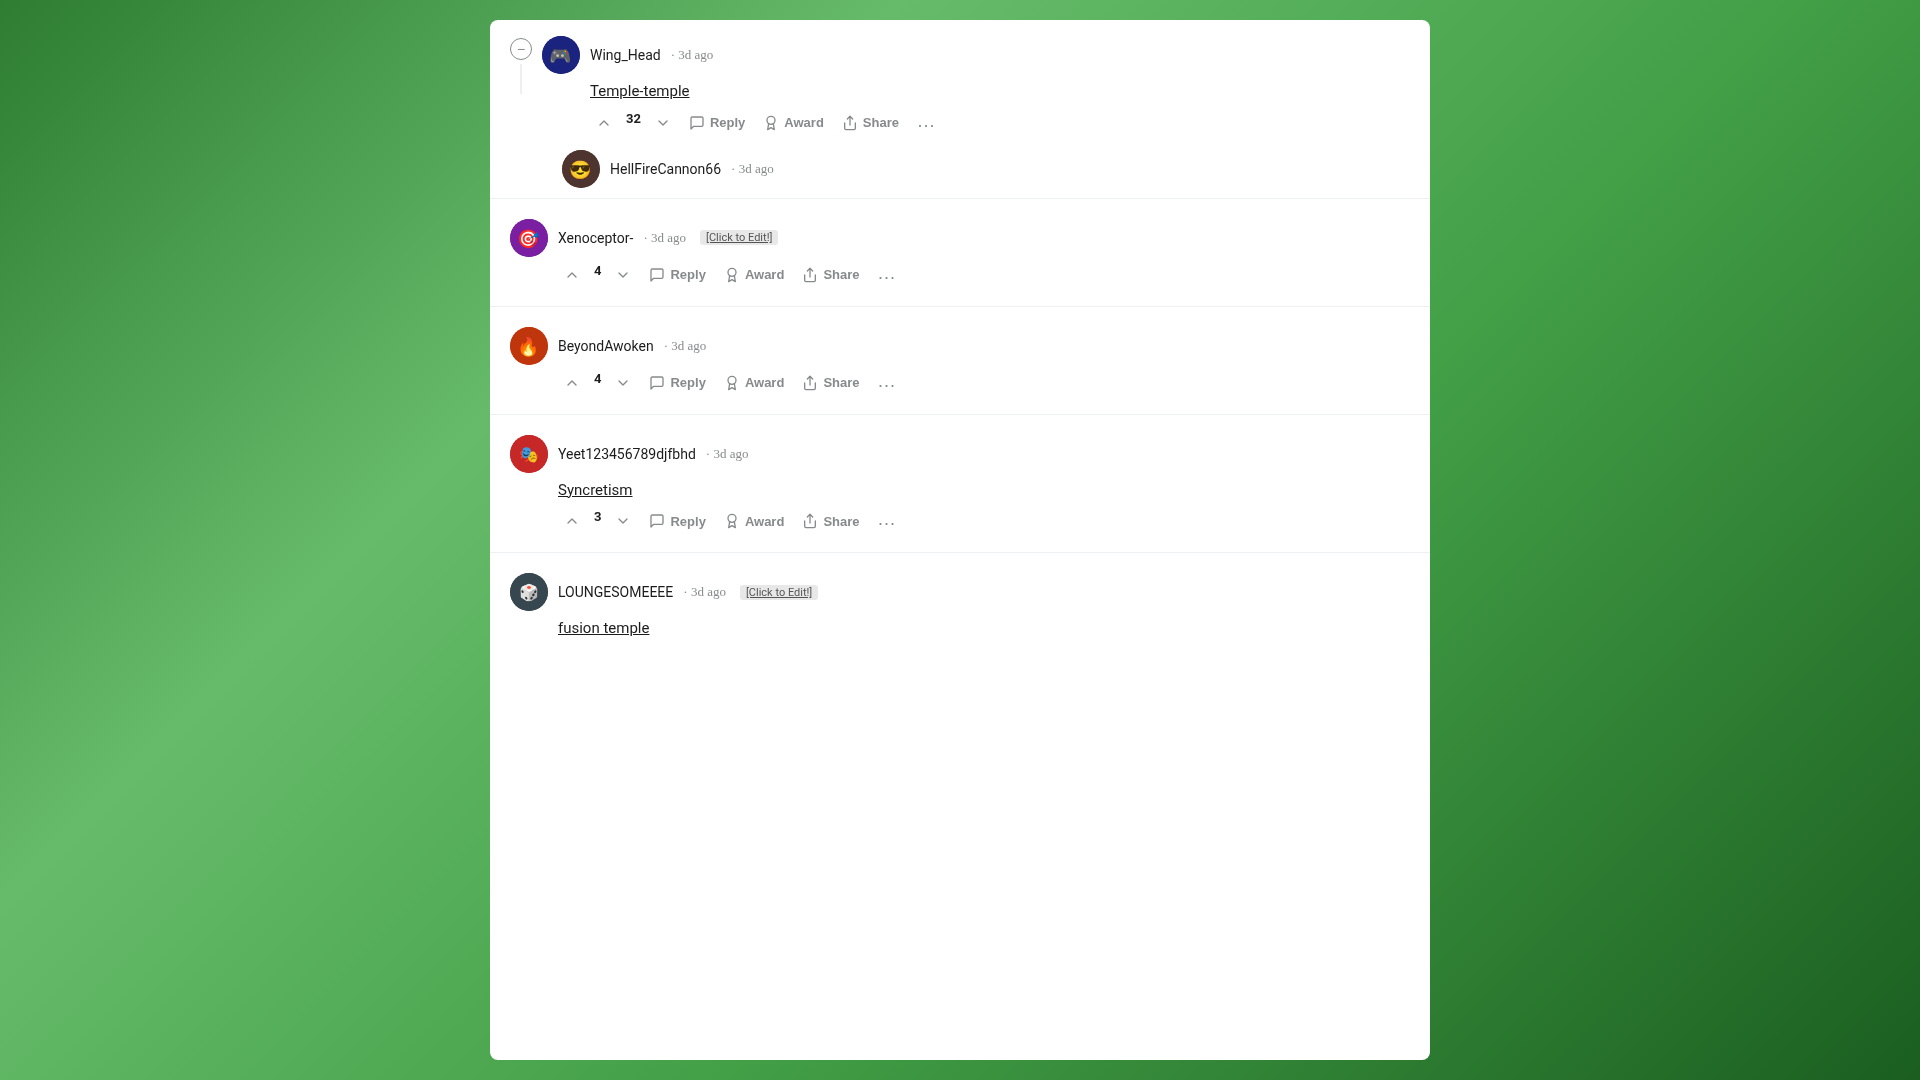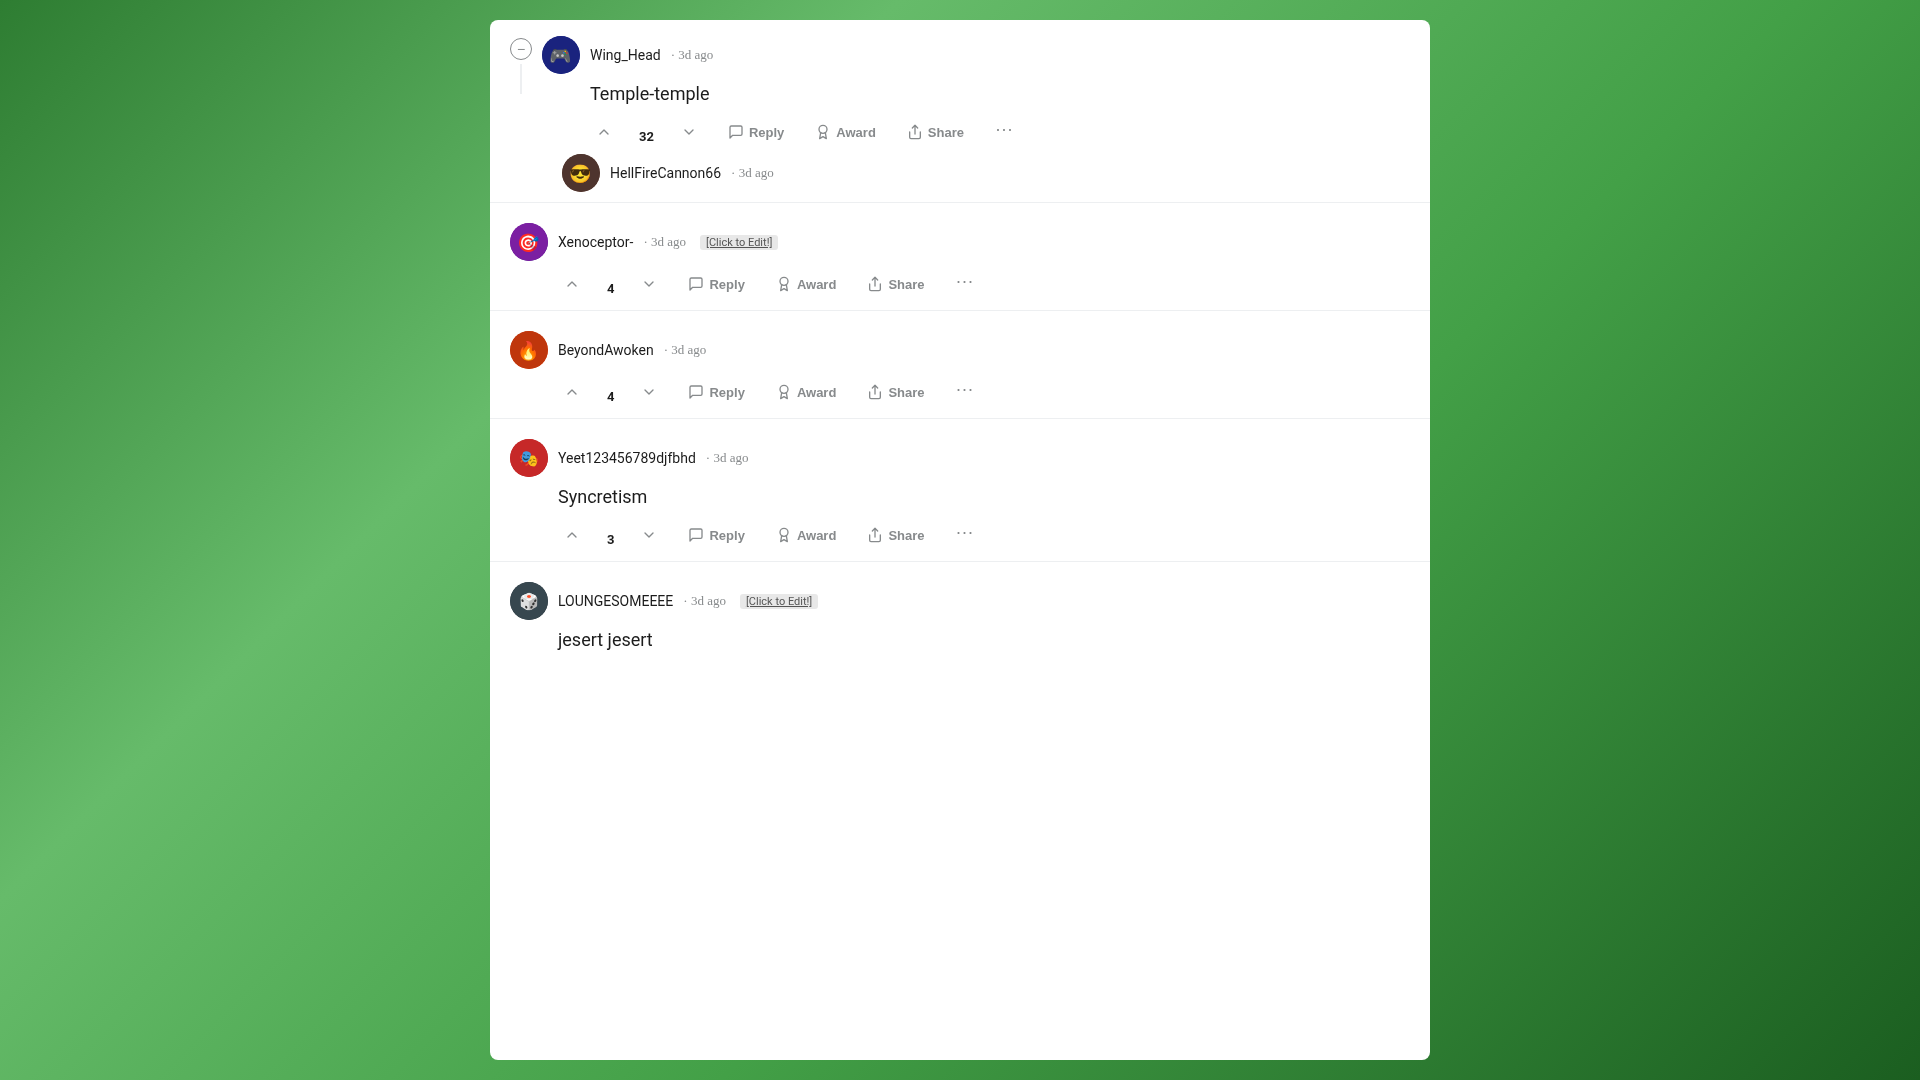--- a/index.html
+++ b/index.html
@@ -59,30 +59,31 @@
       display: inline-block;
       background: #e8e8e8;
       color: #555;
       font-size: 11px;
       border-radius: 3px;
       padding: 1px 6px;
       margin-left: 4px;
       text-decoration: underline;
     }
     .comment-body {
-      font-size: 18px;
+      font-size: 15px;
       color: #1c1c1c;
       margin-left: 48px;
       margin-bottom: 8px;
       line-height: 1.5;
+      text-decoration: underline;
     }
     .comment-actions {
       display: flex;
-      align-items: flex-end;
-      gap: 19px;
+      align-items: flex-start;
+      gap: 6px;
       margin-left: 48px;
       margin-bottom: 10px;
     }
     .action-btn {
       display: flex;
       align-items: center;
       gap: 5px;
       background: none;
       border: none;
       cursor: pointer;
@@ -399,19 +400,19 @@
             <div class="avatar lounge">
               <svg width="38" height="38" viewBox="0 0 38 38">
                   <rect width="38" height="38" rx="19" fill="#37474f"></rect>
                   <text x="50%" y="55%" dominant-baseline="middle" text-anchor="middle" font-size="16">🎲</text>
                 </svg>
             </div>
             <span class="username">LOUNGESOMEEEE</span>
             <span class="timestamp">· <span>3d ago</span></span>
             <span class="edit-badge">[Click to Edit!]</span>
           </div>
-          <div class="comment-body">jesert jesert</div>
+          <div class="comment-body">fusion temple</div>
         </div>
       </div>
     </div>
 
   </div>
 </div>
 
 </body></html>

